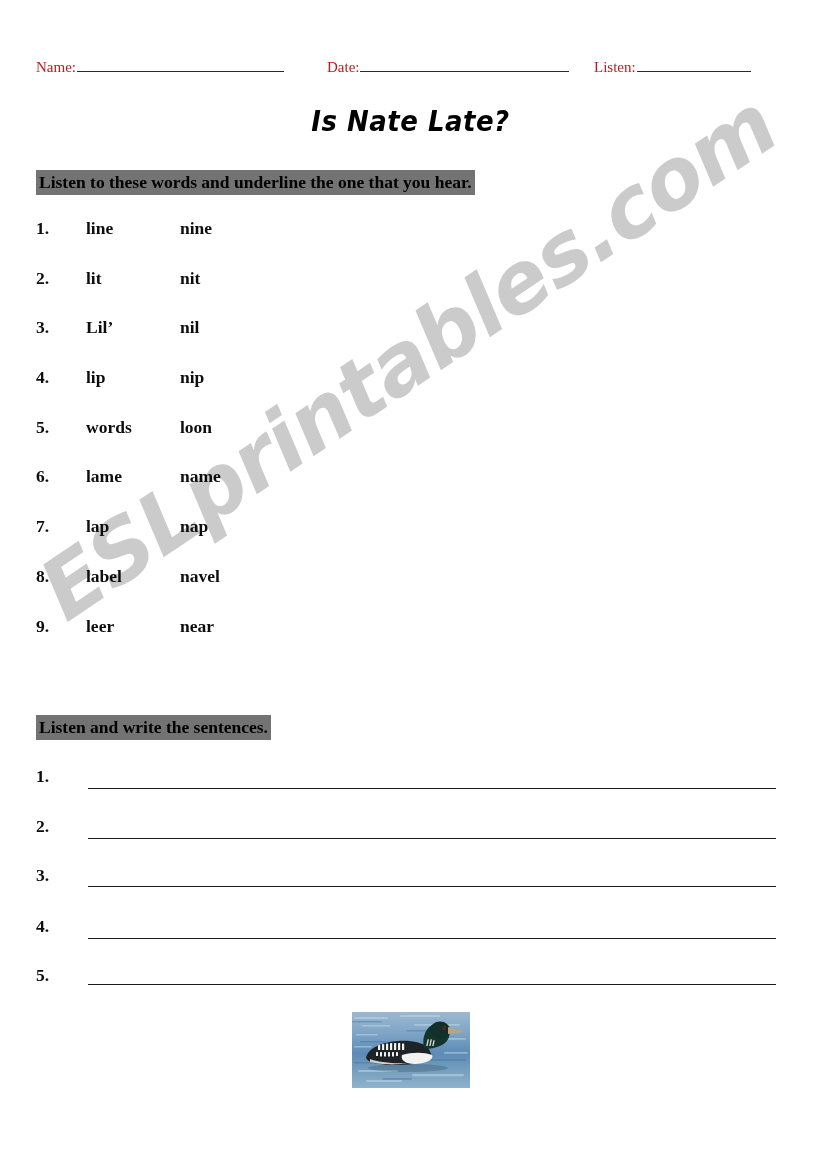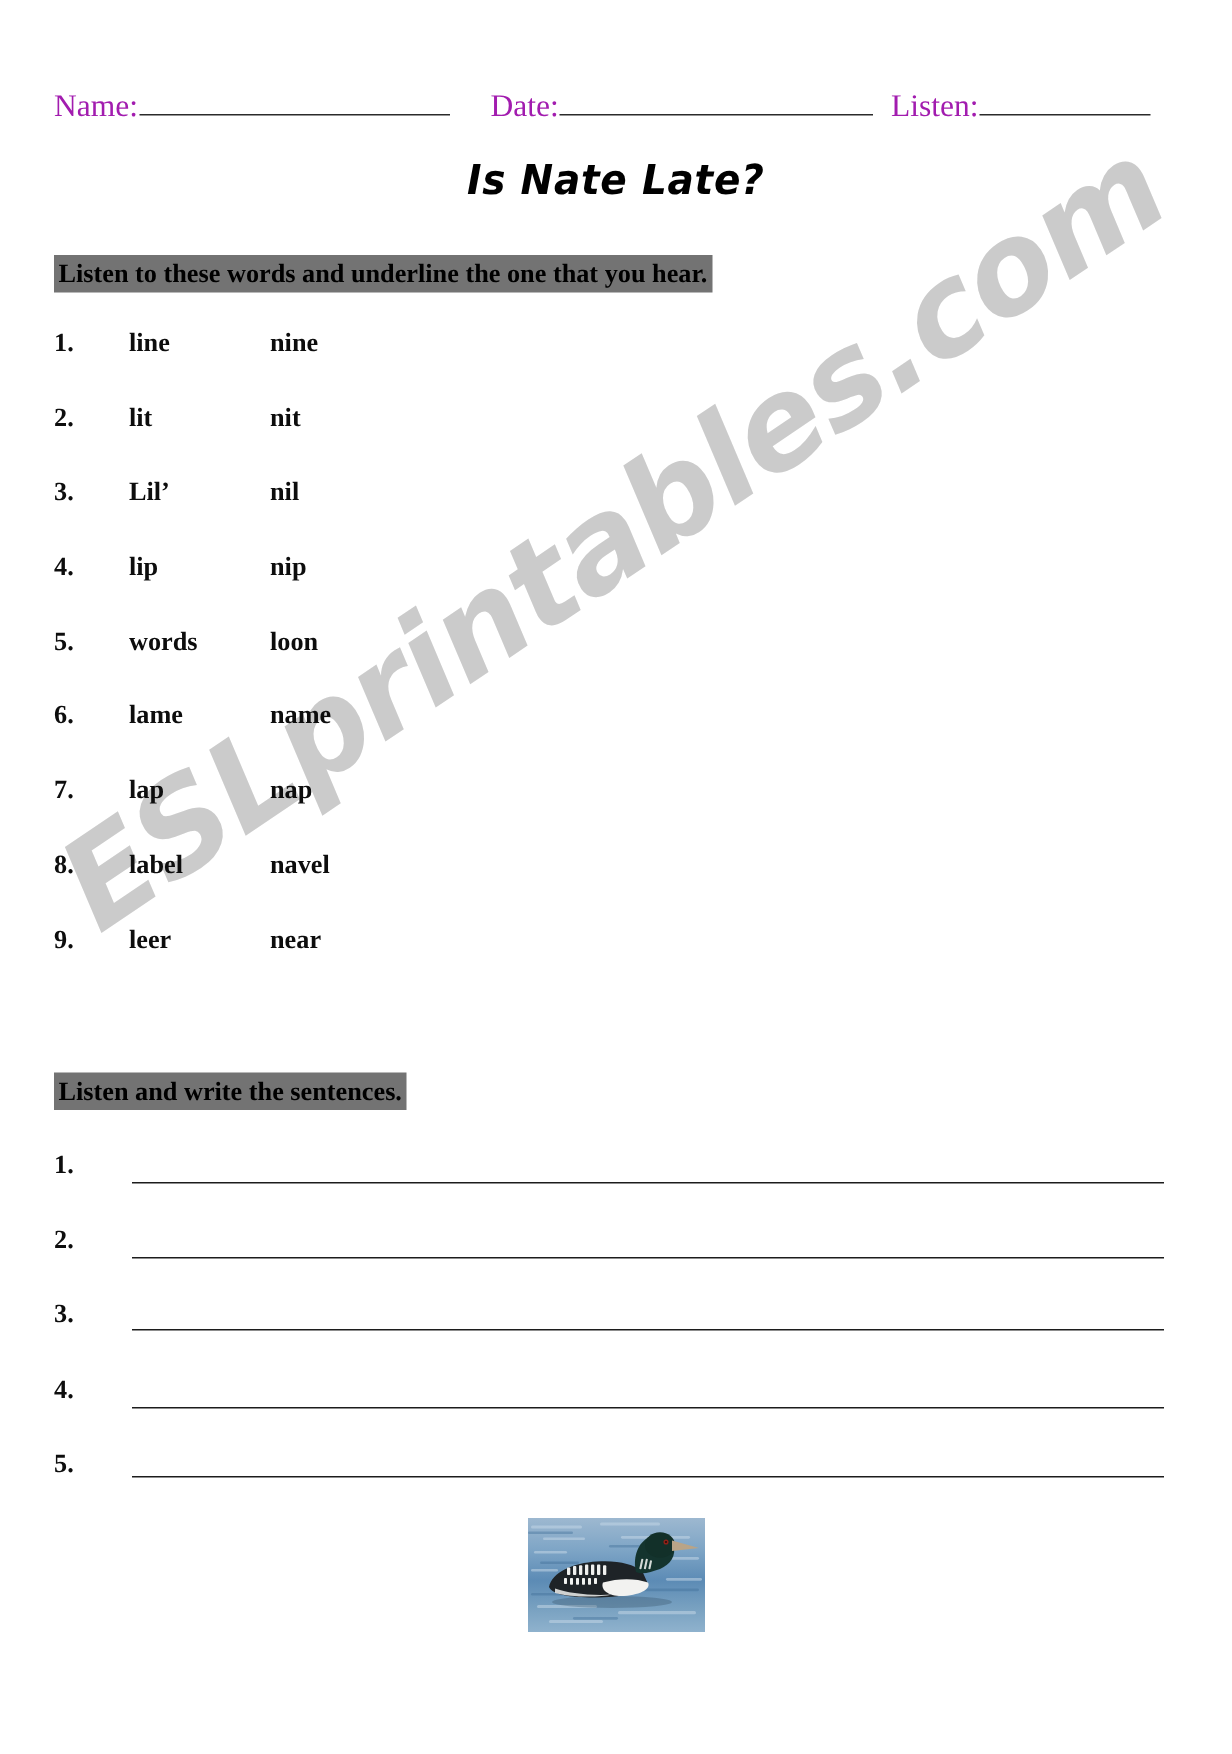--- a/index.html
+++ b/index.html
@@ -59,22 +59,22 @@
     font-size: 15.5px;
     color: #1a1a1a;
   }
   .field {
     position: absolute;
     display: flex;
     align-items: baseline;
     white-space: nowrap;
   }
   .field-label {
-    font-size: 21px;
-    color: #a21caf;
+    font-size: 15px;
+    color: #b91c1c;
   }
   .field-rule {
     display: inline-block;
     border-bottom: 1.2px solid #2b2b2b;
     height: 13px;
     margin-left: 1px;
   }
   .field-name  { left: 0px;   top: 0px; }
   .field-date  { left: 291px; top: 0px; font-family: Liberation Serif, serif; }
   .field-marks { left: 558px; top: 0px; }

